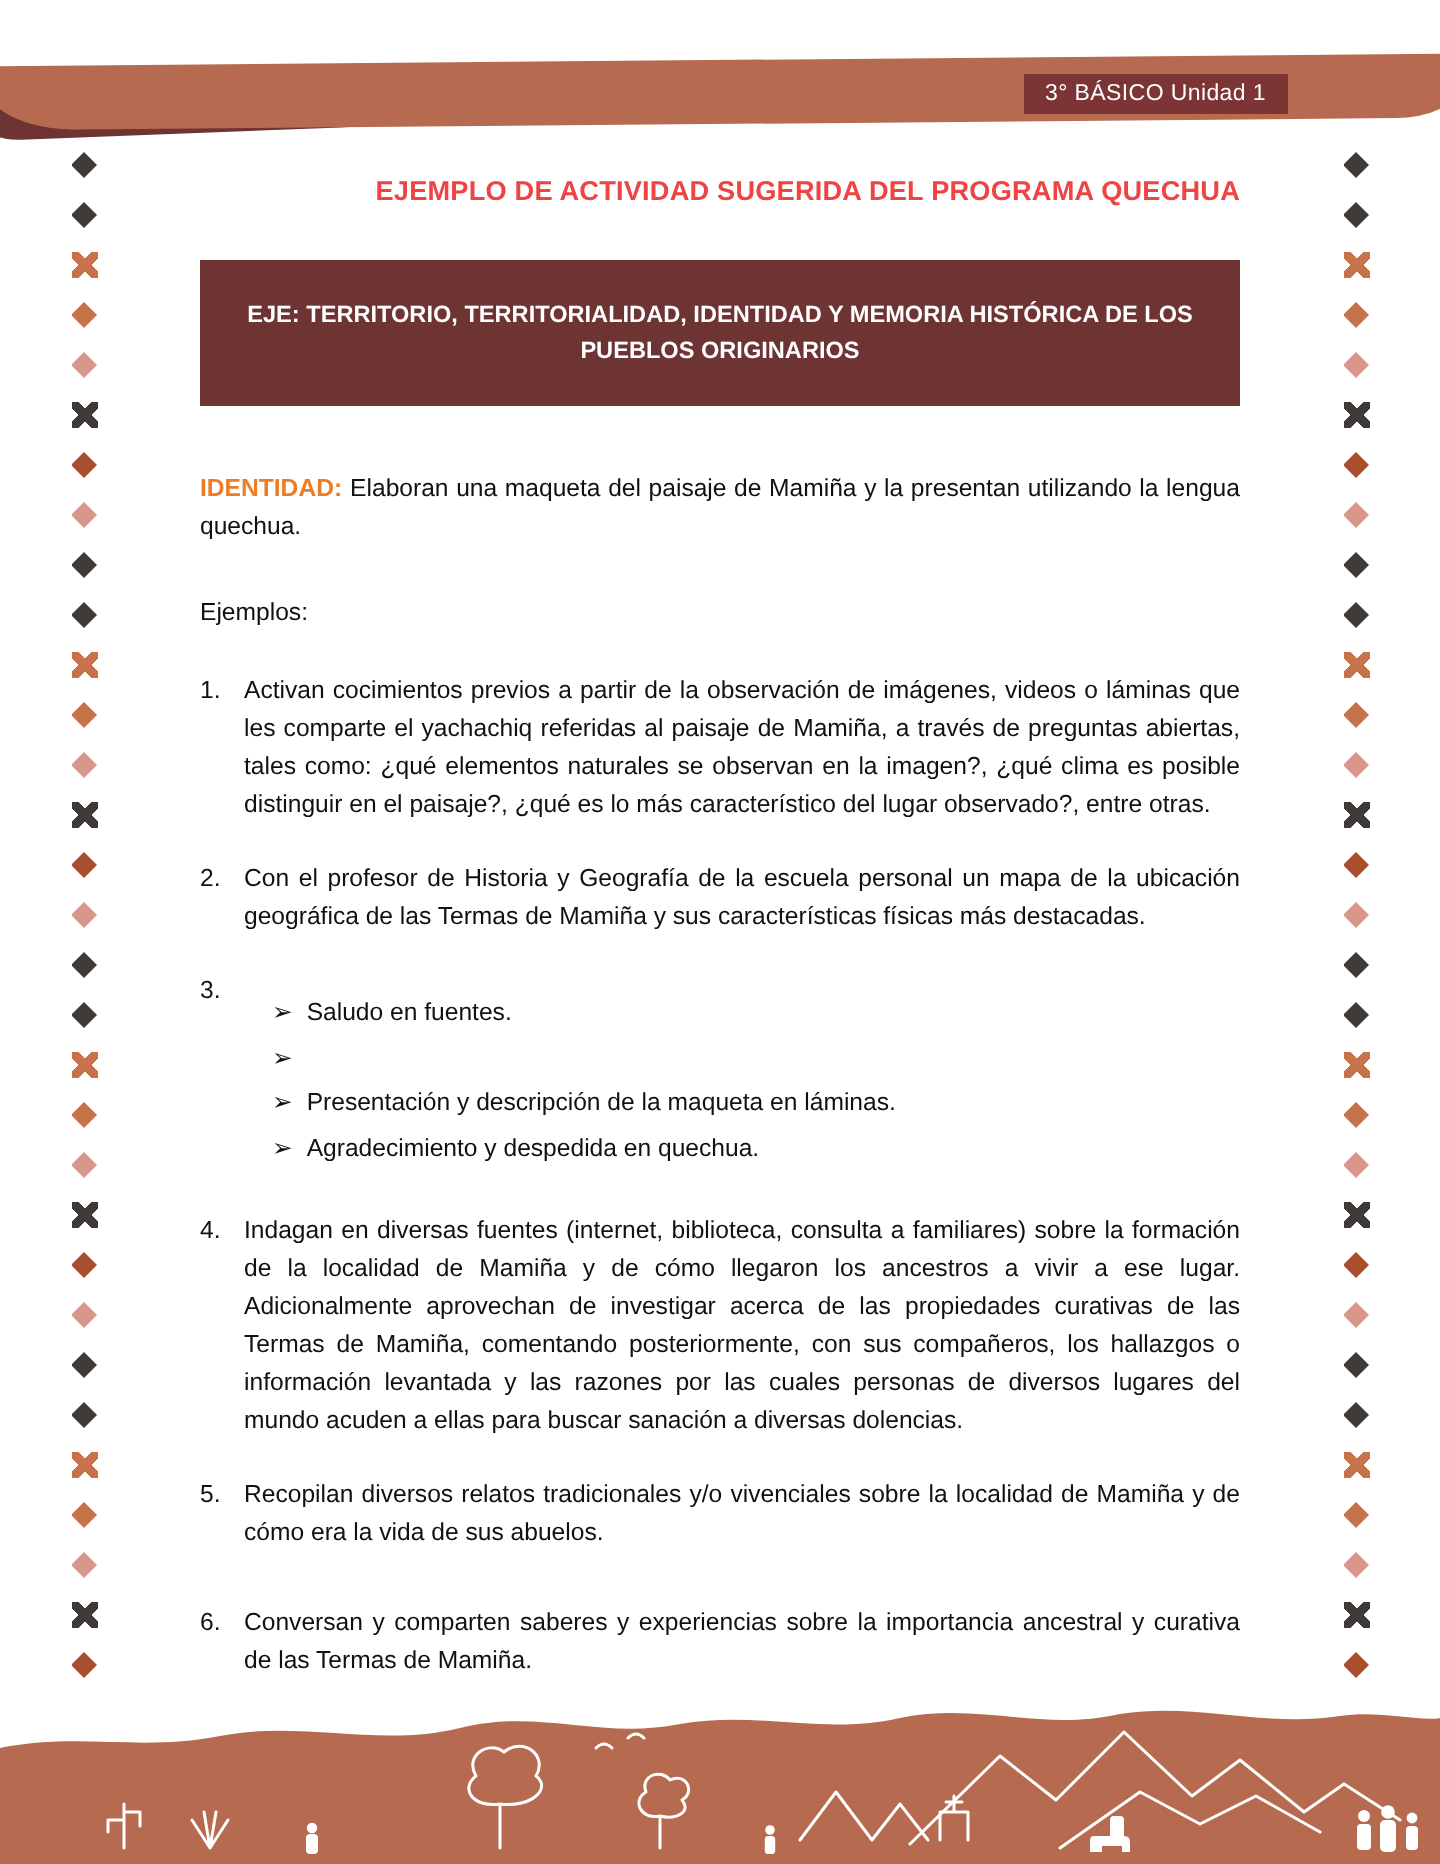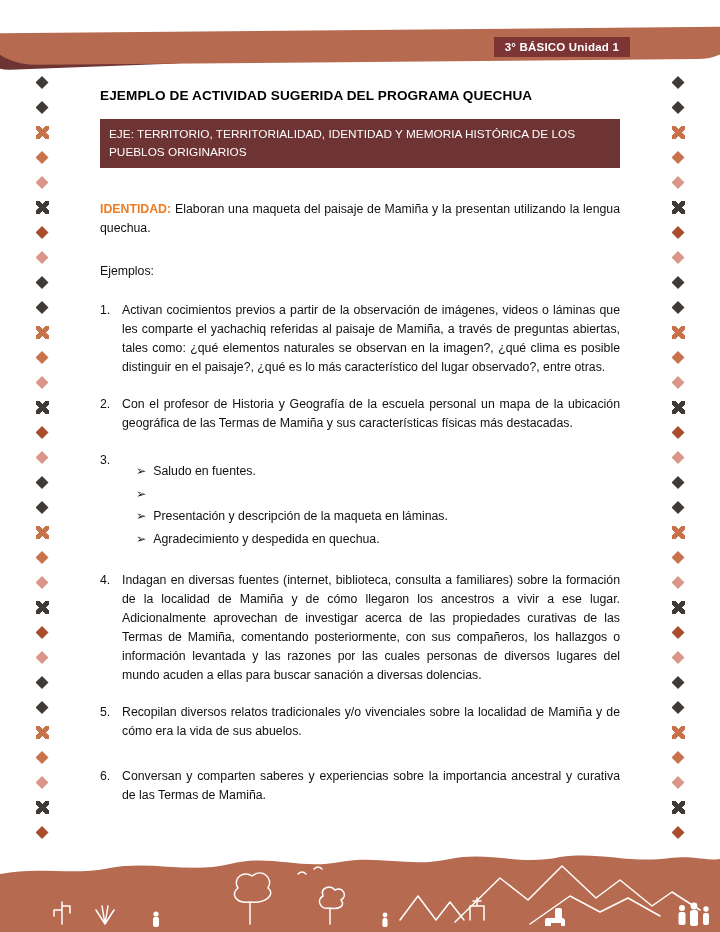--- a/index.html
+++ b/index.html
@@ -26,25 +26,25 @@
   .banner-main {
     position: absolute;
     top: 30px; left: -8px; right: -8px;
     height: 32px;
     background: var(--banner-terracotta, #b66a4f);
     border-radius: 0 0 30px 46px / 0 0 14px 24px;
     transform: rotate(-0.5deg);
   }
   .unit-badge {
     position: absolute;
-    top: 37px; right: 90px;
+    top: 37px; right: 76px;
     background: var(--badge-maroon, #7c3434);
     color: #ffffff;
     font-size: 11.5px;
-    font-weight: bold;
+    font-weight: normal;
     padding: 4px 11px;
     letter-spacing: 0.2px;
     z-index: 3;
   }
 
   
   .strip {
     position: absolute;
     top: 70px; bottom: 82px;
     width: 24px;
@@ -73,33 +73,34 @@
     left: 100px;
     width: 520px;
     top: 86px;
     color: #111111;
     font-size: 12.3px;
     line-height: 1.54;
   }
   .title {
     font-size: 13.6px;
     font-weight: bold;
-    color: #000000;
-    text-align: left;
-    margin: 0 0 12px 0;
+    color: #ef4444;
+    text-align: right;
+    margin: 0 0 23px 0;
     letter-spacing: 0.1px;
   }
   .eje-bar {
     background: var(--bar-maroon, #6e3333);
     color: #ffffff;
-    font-weight: normal;
+    font-weight: bold;
     font-size: 11.8px;
     line-height: 1.5;
-    padding: 7px 9px;
+    padding: 19px 9px;
     margin: 0 0 32px 0;
+    text-align: center;
   }
   .activity { text-align: justify; margin: 0 0 24px 0; }
   .activity-label { color: var(--accent-orange, #ee7c24); font-weight: bold; margin-right: 4px; }
   .examples-label { margin: 0 0 20px 0; }
 
   .examples { list-style: none; margin: 0; padding: 0; }
   .example { display: flex; margin-bottom: 18px; }
   .example.gap-top { margin-top: 26px; }
   .example .num { flex: none; width: 22px; }
   .example .body { flex: 1; text-align: justify; }

